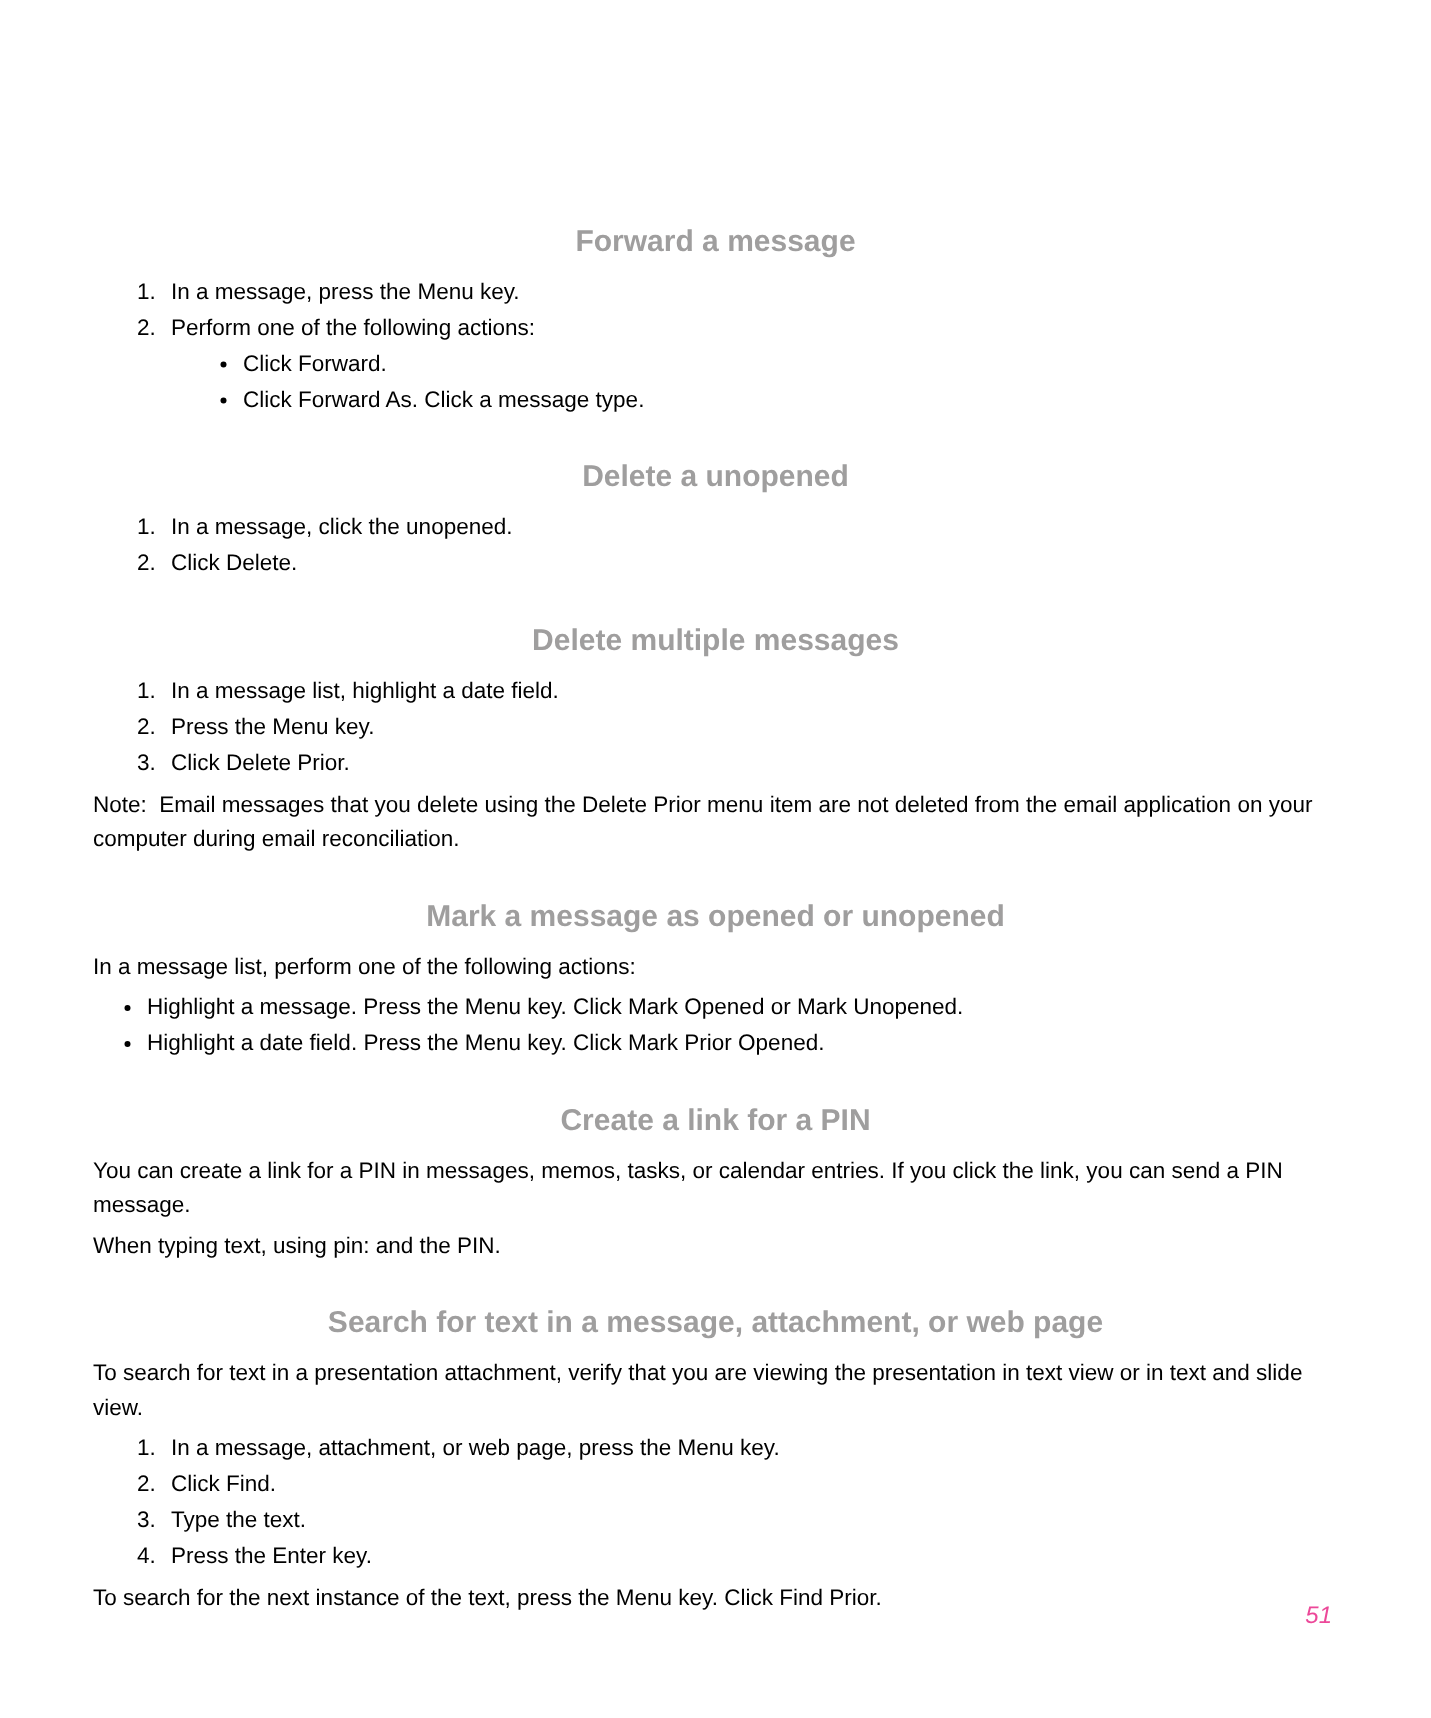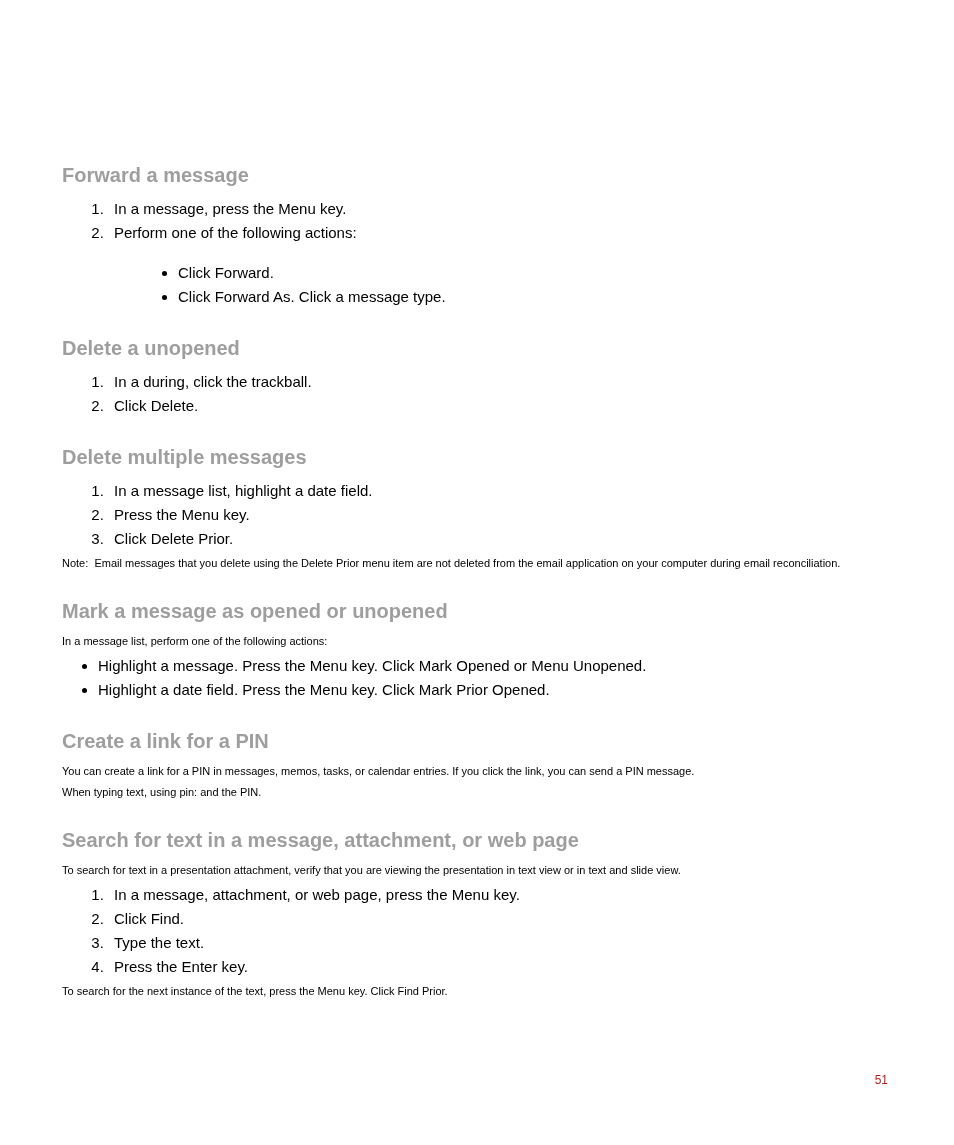--- a/index.html
+++ b/index.html
@@ -13,21 +13,22 @@
     width: 954px;
     height: 1145px;
     box-sizing: border-box;
     padding: 150px 62px 20px 62px;
     position: relative;
   }
   h2 {
     font-size: 20px;
     font-weight: 700;
     color: #9f9e9e;
-    margin: 14px 0 10px 0;
+    margin: 0 0 10px 0;
+    text-align: center;
   }
   .sec {
     margin-bottom: 28px;
   }
   ol.num {
     margin: 0;
     padding-left: 46px;
     font-size: 15px;
     line-height: 1.6;
   }
@@ -35,40 +36,41 @@
     padding-left: 6px;
   }
   ul.bul {
     margin: 0;
     padding-left: 36px;
     font-size: 15px;
     line-height: 1.6;
     list-style-type: disc;
   }
   ul.bul-inner {
-    margin: 16px;
+    margin: 0;
     padding-left: 48px;
     font-size: 15px;
     line-height: 1.6;
     list-style-type: disc;
   }
   .para {
-    font-size: 11px;
+    font-size: 15px;
     line-height: 1.55;
     margin: 4px 0;
   }
   .bold {
     font-weight: 400;
   }
   .pagenum {
     position: absolute;
     bottom: 58px;
     right: 66px;
-    font-size: 12px;
-    color: #b91c1c;
+    font-size: 16px;
+    color: #ec4899;
+    font-style: italic;
   }
 </style>
 </head>
 <body>
 
 <div class="page">
 
   <section class="sec">
     <h2>Forward a message</h2>
     <ol class="num">
@@ -85,21 +87,21 @@
             <span>Click </span><span class="bold">Forward As</span><span>. Click a message type.</span>
           </li>
         </ul>
       </li>
     </ol>
   </section>
 
   <section class="sec">
     <h2>Delete a unopened</h2>
     <ol class="num">
-      <li><span>In a during, click the trackball.</span></li>
+      <li><span>In a message, click the unopened.</span></li>
       <li>
         <span>Click </span><span class="bold">Delete</span><span>.</span>
       </li>
     </ol>
   </section>
 
   <section class="sec">
     <h2>Delete multiple messages</h2>
     <ol class="num">
       <li><span>In a message list, highlight a date field.</span></li>
@@ -114,21 +116,21 @@
       <span class="bold">Note:</span>
       <span>&nbsp;</span><span>Email messages that you delete using the Delete Prior menu item are not deleted from the email application on your computer during email reconciliation.</span>
     </p>
   </section>
 
   <section class="sec">
     <h2>Mark a message as opened or unopened</h2>
     <p class="para">In a message list, perform one of the following actions:</p>
     <ul class="bul">
       <li>
-        <span>Highlight a message. Press the </span><span class="bold">Menu</span><span> key. Click </span><span class="bold">Mark Opened</span><span> or </span><span class="bold">Menu Unopened</span><span>.</span>
+        <span>Highlight a message. Press the </span><span class="bold">Menu</span><span> key. Click </span><span class="bold">Mark Opened</span><span> or </span><span class="bold">Mark Unopened</span><span>.</span>
       </li>
       <li>
         <span>Highlight a date field. Press the </span><span class="bold">Menu</span><span> key. Click </span><span class="bold">Mark Prior Opened</span><span>.</span>
       </li>
     </ul>
   </section>
 
   <section class="sec">
     <h2>Create a link for a PIN</h2>
     <p class="para">You can create a link for a PIN in messages, memos, tasks, or calendar entries. If you click the link, you can send a PIN message.</p>

